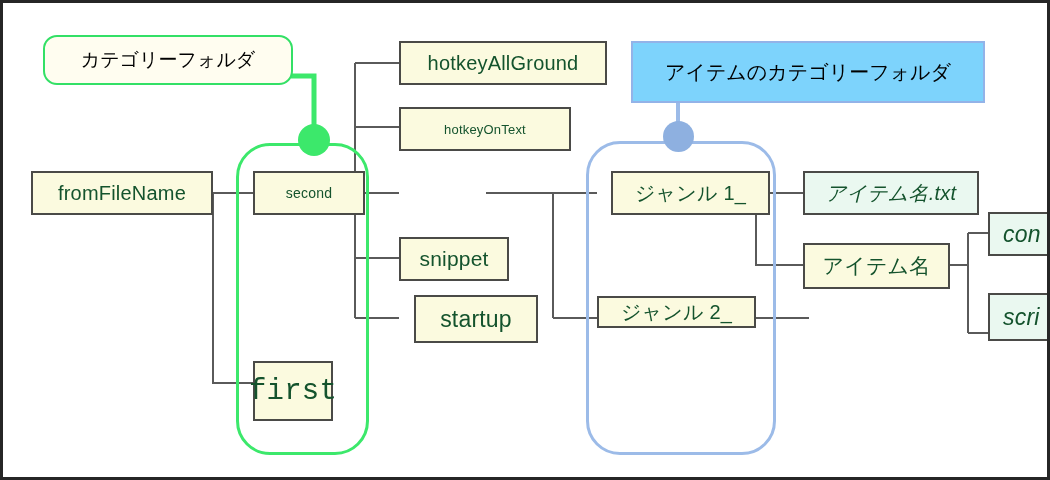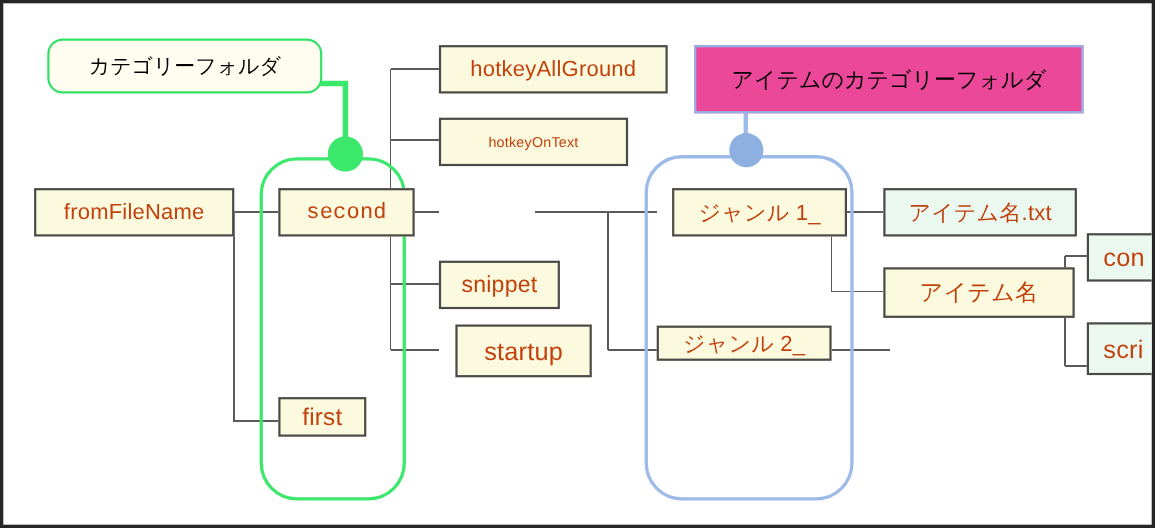--- a/index.html
+++ b/index.html
@@ -28,44 +28,45 @@
     pointer-events: none;
   }
   .node {
     position: absolute;
     box-sizing: border-box;
     display: flex;
     align-items: center;
     justify-content: center;
     border: 2px solid #4a4a47;
     background: #fbfadf;
-    color: #c2410c;
+    color: #14532d;
     white-space: nowrap;
     letter-spacing: 0.2px;
   }
   .node.mint {
     background: #eaf8f0;
     border-color: #4a4a47;
+    font-style: italic;
   }
   .callout {
     position: absolute;
     box-sizing: border-box;
     display: flex;
     align-items: center;
     justify-content: center;
     background: #fffef2;
     white-space: nowrap;
   }
   .callout.green {
     border: 2px solid #33e066;
     background: #fffdf0;
   }
   .callout.blue {
     border: 2px solid #93b3e8;
-    background: #ec4899;
+    background: #7dd3fc;
   }
   .groupbox {
     position: absolute;
     box-sizing: border-box;
     background: transparent;
     border-radius: 34px;
   }
   .groupbox.green {
     border: 3px solid #3ce86b;
   }
@@ -137,25 +138,25 @@
   </div>
 
   <div class="callout blue" style="left:628px; top:38px; width:354px; height:62px; font-size:20px;">
     <span>アイテムのカテゴリーフォルダ</span>
   </div>
 
   <div class="node" style="left:28px; top:168px; width:182px; height:44px; font-size:20px;">
     <span>fromFileName</span>
   </div>
 
-  <div class="node" style="left:250px; top:168px; width:124px; height:44px; font-size:20px;font-family:Liberation Mono, monospace;">
+  <div class="node" style="left:250px; top:168px; width:112px; height:44px; font-size:14px;">
     <span>second</span>
   </div>
 
-  <div class="node" style="left:250px; top:358px; width:80px; height:36px; font-size:22px;">
+  <div class="node" style="left:250px; top:358px; width:80px; height:60px; font-size:29px;font-family:Liberation Mono, monospace;">
     <span>first</span>
   </div>
 
   <div class="node" style="left:396px; top:38px; width:208px; height:44px; font-size:20px;">
     <span>hotkeyAllGround</span>
   </div>
 
   <div class="node" style="left:396px; top:104px; width:172px; height:44px; font-size:13px;">
     <span>hotkeyOnText</span>
   </div>
@@ -174,21 +175,21 @@
   </div>
 
   <div class="node" style="left:594px; top:293px; width:159px; height:32px; font-size:20px;">
     <span>ジャンル 2_</span>
   </div>
 
   <div class="node mint" style="left:800px; top:168px; width:176px; height:44px; font-size:20px;">
     <span>アイテム名.txt</span>
   </div>
 
-  <div class="node" style="left:800px; top:240px; width:174px; height:46px; font-size:21px;">
+  <div class="node" style="left:800px; top:240px; width:147px; height:46px; font-size:21px;">
     <span>アイテム名</span>
   </div>
 
   <div class="node mint" style="left:985px; top:209px; width:100px; height:44px; font-size:23px; justify-content:flex-start; padding-left:13px;">
     <span>con</span>
   </div>
 
   <div class="node mint" style="left:985px; top:290px; width:100px; height:48px; font-size:23px; justify-content:flex-start; padding-left:13px;">
     <span>scri</span>
   </div>

